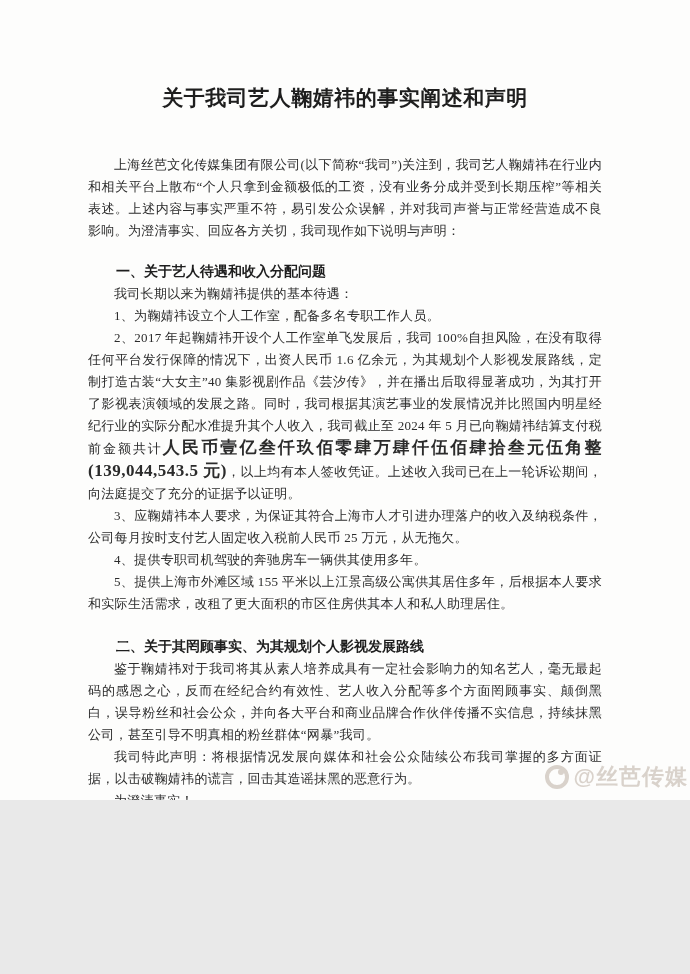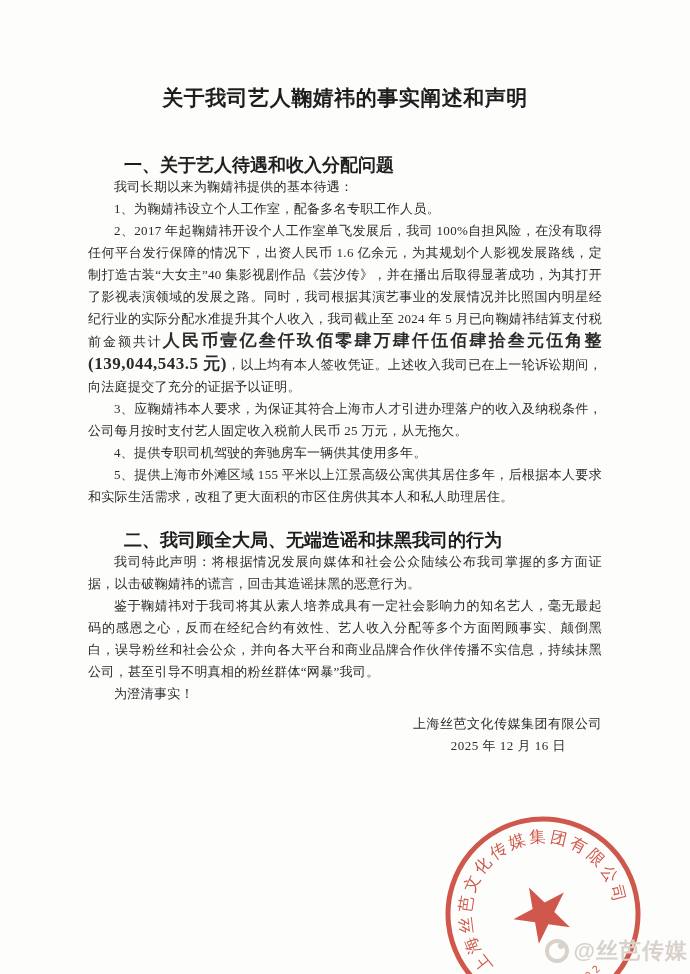--- a/index.html
+++ b/index.html
@@ -3,21 +3,21 @@
 <meta charset="utf-8">
 <style>
   html,body{margin:0;padding:0;}
   body{
     width:690px;height:974px;
     background:#e9e9e9;
     font-family:"Liberation Serif","DejaVu Serif",serif;
   }
   .page{
     position:relative;
-    width:690px;height:974px;
+    width:690px;height:800px;
     background:#fdfdfc;
     overflow:hidden;
     color:#2b2b2b;
   }
   .content{
     position:relative;
     padding:84px 88px 0 88px;
     z-index:2;
   }
   .doc-title{
@@ -30,21 +30,21 @@
   }
   .para{
     font-size:13px;
     line-height:22px;
     text-align:justify;
     text-indent:2em;
     letter-spacing:0.3px;
     margin:0;
   }
   .sec-heading{
-    font-size:18px;
+    font-size:14px;
     font-weight:bold;
     line-height:22px;
     text-indent:2em;
     margin:19px 0 0 0;
     color:#1e1e1e;
   }
   .sec-heading.second{ margin-top:21px; }
   .amount-big{
     font-size:17px;
     letter-spacing:0.5px;
@@ -95,35 +95,36 @@
 </style>
 </head>
 <body>
 
 <div class="page">
 
   <div class="content">
 
     <h1 class="doc-title">关于我司艺人鞠婧祎的事实阐述和声明</h1>
 
+    <p class="para">上海丝芭文化传媒集团有限公司(以下简称“我司”)关注到，我司艺人鞠婧祎在行业内和相关平台上散布“个人只拿到金额极低的工资，没有业务分成并受到长期压榨”等相关表述。上述内容与事实严重不符，易引发公众误解，并对我司声誉与正常经营造成不良影响。为澄清事实、回应各方关切，我司现作如下说明与声明：</p>
 
     <h2 class="sec-heading">一、关于艺人待遇和收入分配问题</h2>
     <p class="para">我司长期以来为鞠婧祎提供的基本待遇：</p>
 
     <p class="para">1、为鞠婧祎设立个人工作室，配备多名专职工作人员。</p>
 
     <p class="para"><span>2、2017 年起鞠婧祎开设个人工作室单飞发展后，我司 100%自担风险，在没有取得任何平台发行保障的情况下，出资人民币 1.6 亿余元，为其规划个人影视发展路线，定制打造古装“大女主”40 集影视剧作品《芸汐传》，并在播出后取得显著成功，为其打开了影视表演领域的发展之路。同时，我司根据其演艺事业的发展情况并比照国内明星经纪行业的实际分配水准提升其个人收入，我司截止至 2024 年 5 月已向鞠婧祎结算支付税前金额共计</span><span class="amount-big">人民币壹亿叁仟玖佰零肆万肆仟伍佰肆拾叁元伍角整(139,044,543.5 元)</span><span>，以上均有本人签收凭证。上述收入我司已在上一轮诉讼期间，向法庭提交了充分的证据予以证明。</span></p>
 
     <p class="para">3、应鞠婧祎本人要求，为保证其符合上海市人才引进办理落户的收入及纳税条件，公司每月按时支付艺人固定收入税前人民币 25 万元，从无拖欠。</p>
     <p class="para">4、提供专职司机驾驶的奔驰房车一辆供其使用多年。</p>
     <p class="para">5、提供上海市外滩区域 155 平米以上江景高级公寓供其居住多年，后根据本人要求和实际生活需求，改租了更大面积的市区住房供其本人和私人助理居住。</p>
 
-    <h2 class="sec-heading second">二、我司顾全大局、无端造谣和抹黑我司的行为</h2>
+    <h2 class="sec-heading second">二、关于其罔顾事实、为其规划个人影视发展路线</h2>
+    <p class="para">鉴于鞠婧祎对于我司将其从素人培养成具有一定社会影响力的知名艺人，毫无最起码的感恩之心，反而在经纪合约有效性、艺人收入分配等多个方面罔顾事实、颠倒黑白，误导粉丝和社会公众，并向各大平台和商业品牌合作伙伴传播不实信息，持续抹黑公司，甚至引导不明真相的粉丝群体“网暴”我司。</p>
     <p class="para">我司特此声明：将根据情况发展向媒体和社会公众陆续公布我司掌握的多方面证据，以击破鞠婧祎的谎言，回击其造谣抹黑的恶意行为。</p>
-    <p class="para">鉴于鞠婧祎对于我司将其从素人培养成具有一定社会影响力的知名艺人，毫无最起码的感恩之心，反而在经纪合约有效性、艺人收入分配等多个方面罔顾事实、颠倒黑白，误导粉丝和社会公众，并向各大平台和商业品牌合作伙伴传播不实信息，持续抹黑公司，甚至引导不明真相的粉丝群体“网暴”我司。</p>
     <p class="para">为澄清事实！</p>
 
     <div class="signature">
       <div class="company">上海丝芭文化传媒集团有限公司</div>
       <div class="date">2025 年 12 月 16 日</div>
     </div>
 
   </div>
 
   <svg class="seal" viewBox="0 0 200 200">

